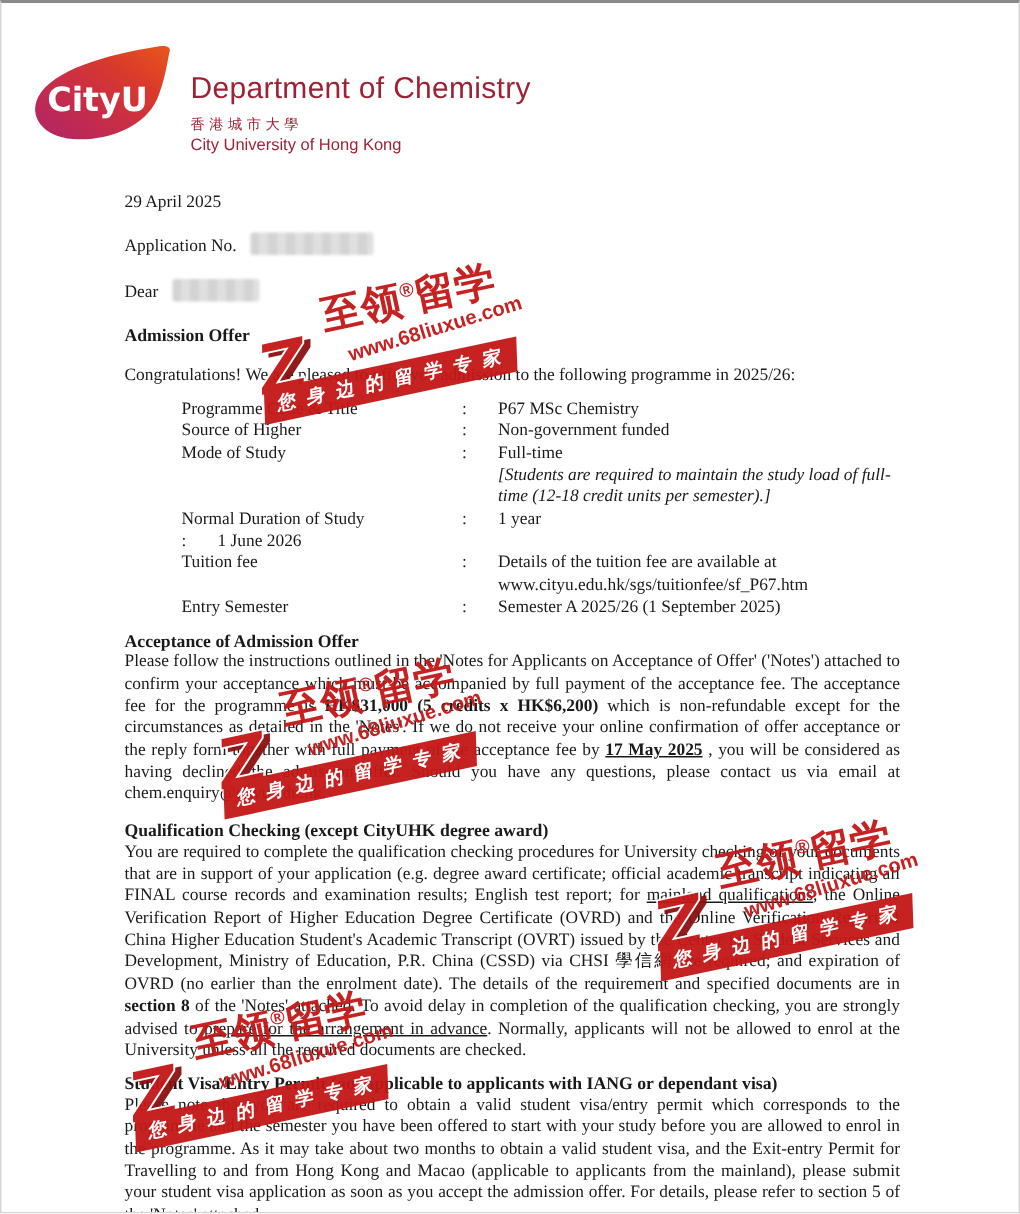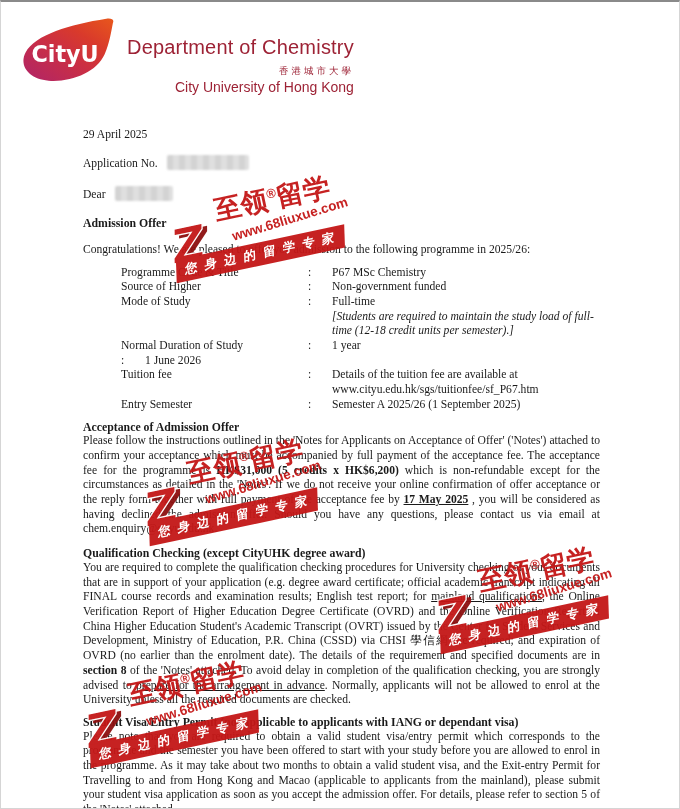--- a/index.html
+++ b/index.html
@@ -5,26 +5,26 @@
   * { margin:0; padding:0; box-sizing:border-box; }
   html,body { background:#fff; }
   .page {
     position:relative; width:680px; height:809px; background:#fff;
     border-top:2px solid #8a8a8a; border-left:1px solid #d5d5d5;
     border-right:1px solid #d5d5d5; border-bottom:1px solid #d5d5d5;
     overflow:hidden;
     font-family:"Liberation Serif", serif; color:#1a1a1a;
   }
   
-  .letterhead { position:absolute; left:18px; top:16px; display:flex;text-align:right; }
+  .letterhead { position:absolute; left:18px; top:28px; display:flex; }
   .logo { width:102px; height:66px; }
   .dept-block { margin-left:6px; padding-top:18px; font-family:"Liberation Sans", sans-serif; color:#9d2235; }
   .dept-title { font-size:20px; letter-spacing:.2px; }
   .uni-zh { margin-top:6px; font-size:9.5px; letter-spacing:3px;font-family:Liberation Serif, serif; }
-  .uni-en { margin-top:1px; font-size:14px; }
+  .uni-en { margin-top:1px; font-size:11px; }
   
   .body-col { position:absolute; left:82px; top:120px; width:517px; font-size:11.6px; line-height:14.7px; }
   .body-col p { text-align:justify; }
   .h { font-weight:bold; font-size:11.8px; }
   .date-line { margin-top:6px; }
   .app-line { margin-top:12px; }
   .dear-line { margin-top:15px; }
   .redact {
     display:inline-block; vertical-align:-3px; margin-left:9px; height:15px; border-radius:2px;
     background-image:repeating-linear-gradient(90deg,#d3d3d3 0 6px,#dfdfdf 6px 12px);

